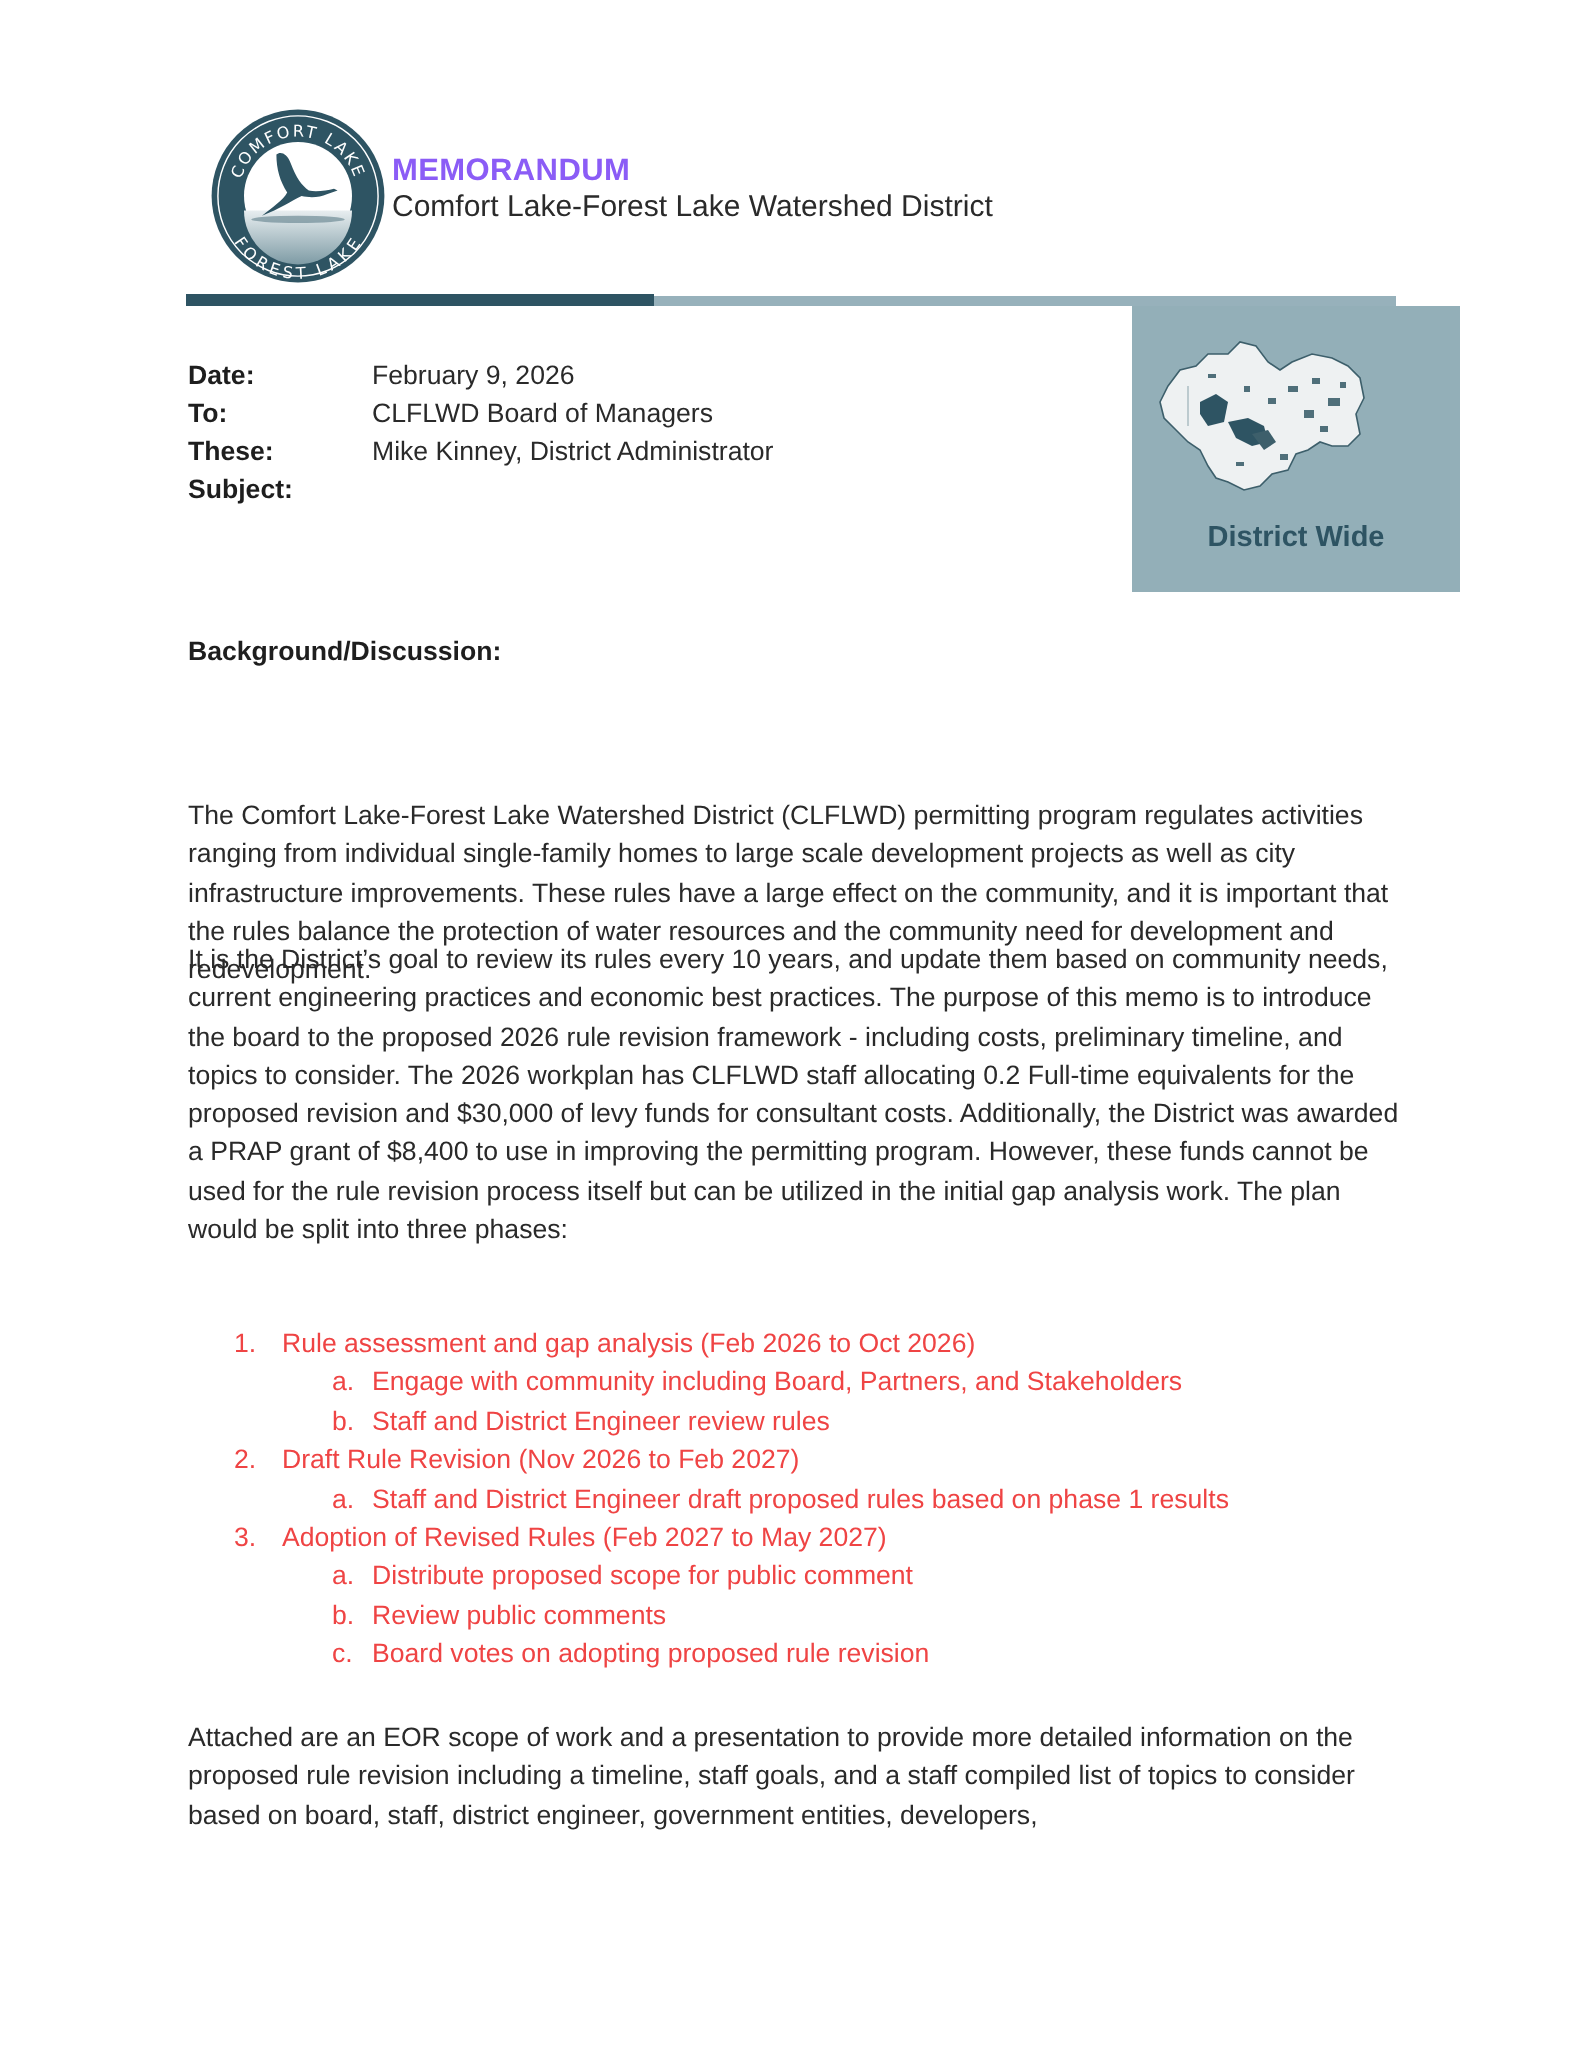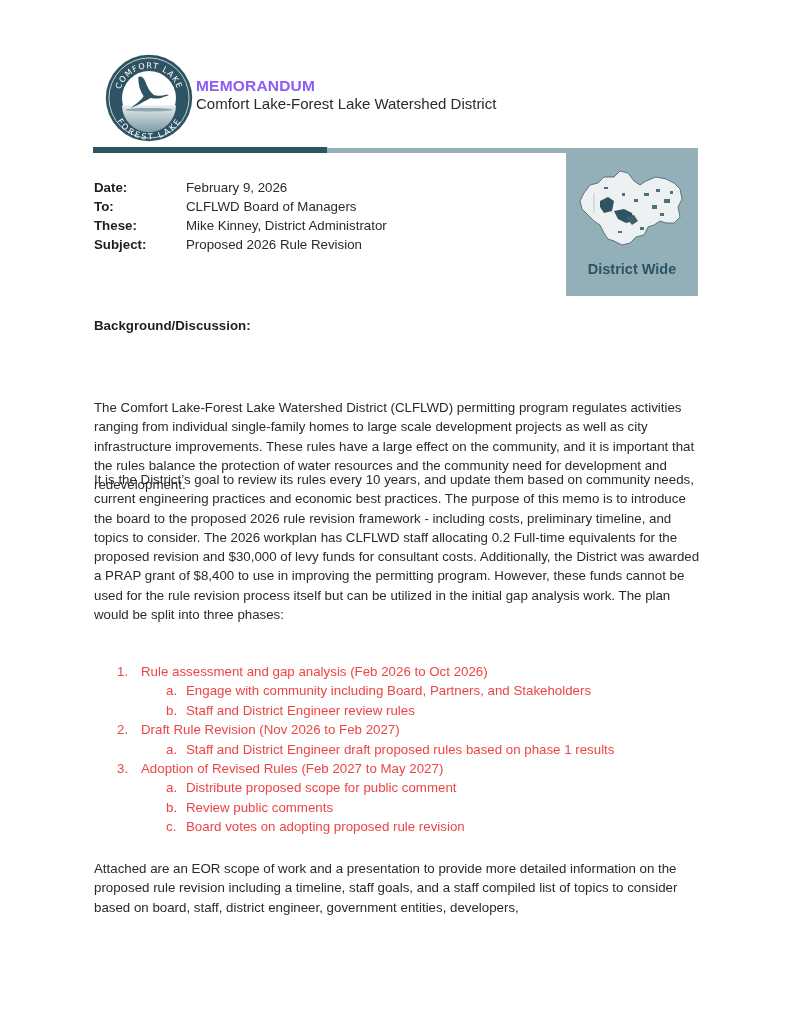--- a/index.html
+++ b/index.html
@@ -8,21 +8,21 @@
   .abs { position: absolute; }
 
   
   .logo { left: 104px; top: 53px; width: 90px; height: 90px; }
   .memo-title { left: 196px; top: 77px; font-size: 15.5px; font-weight: bold; color: #8b5cf6; letter-spacing: 0.2px; }
   .org-name { left: 196px; top: 95px; font-size: 15px; color: #2a2a2a; }
 
   .rule-dark { left: 93px; top: 147px; width: 234px; height: 6px; background: #2e5463; }
   .rule-light { left: 327px; top: 148px; width: 371px; height: 5px; background: #97b1bb; }
 
-  .district-box { left: 566px; top: 153px; width: 132px; height: 143px; background: #93afb8; }
+  .district-box { left: 566px; top: 153px; width: 132px; height: 143px; background: #93afb8; padding-left: 32px; }
   .district-map { position: absolute; left: 8px; top: 10px; width: 116px; height: 90px; }
   .district-label { position: absolute; left: 0; right: 0; top: 108px; text-align: center;
                     font-size: 14.5px; font-weight: bold; color: #2e5463; }
 
   
   .meta { left: 94px; top: 178px; font-size: 13.3px; }
   .meta-row { display: flex; height: 19px; line-height: 19px; }
   .meta-label { width: 92px; font-weight: bold; color: #1e1e1e; }
   .meta-value { color: #2a2a2a; }
 
@@ -105,21 +105,20 @@
   <div class="meta-row">
     <span class="meta-label">To:</span>
     <span class="meta-value">CLFLWD Board of Managers</span>
   </div>
   <div class="meta-row">
     <span class="meta-label">These:</span>
     <span class="meta-value">Mike Kinney, District Administrator</span>
   </div>
   <div class="meta-row">
     <span class="meta-label">Subject:</span>
-    <span class="meta-value">Proposed 2026 Rule Revision</span>
   </div>
 </div>
 
 <div class="abs section-heading">Background/Discussion:</div>
 <p class="abs para p1">The Comfort Lake-Forest Lake Watershed District (CLFLWD) permitting program regulates activities ranging from individual single-family homes to large scale development projects as well as city infrastructure improvements. These rules have a large effect on the community, and it is important that the rules balance the protection of water resources and the community need for development and redevelopment.</p>
 <p class="abs para p2">It is the District’s goal to review its rules every 10 years, and update them based on community needs, current engineering practices and economic best practices. The purpose of this memo is to introduce the board to the proposed 2026 rule revision framework - including costs, preliminary timeline, and topics to consider. The 2026 workplan has CLFLWD staff allocating 0.2 Full-time equivalents for the proposed revision and $30,000 of levy funds for consultant costs. Additionally, the District was awarded a PRAP grant of $8,400 to use in improving the permitting program. However, these funds cannot be used for the rule revision process itself but can be utilized in the initial gap analysis work. The plan would be split into three phases:</p>
 
 <ul class="abs list">
   <li>
     <span class="num">1.</span><span>Rule assessment and gap analysis (Feb 2026 to Oct 2026)</span>

